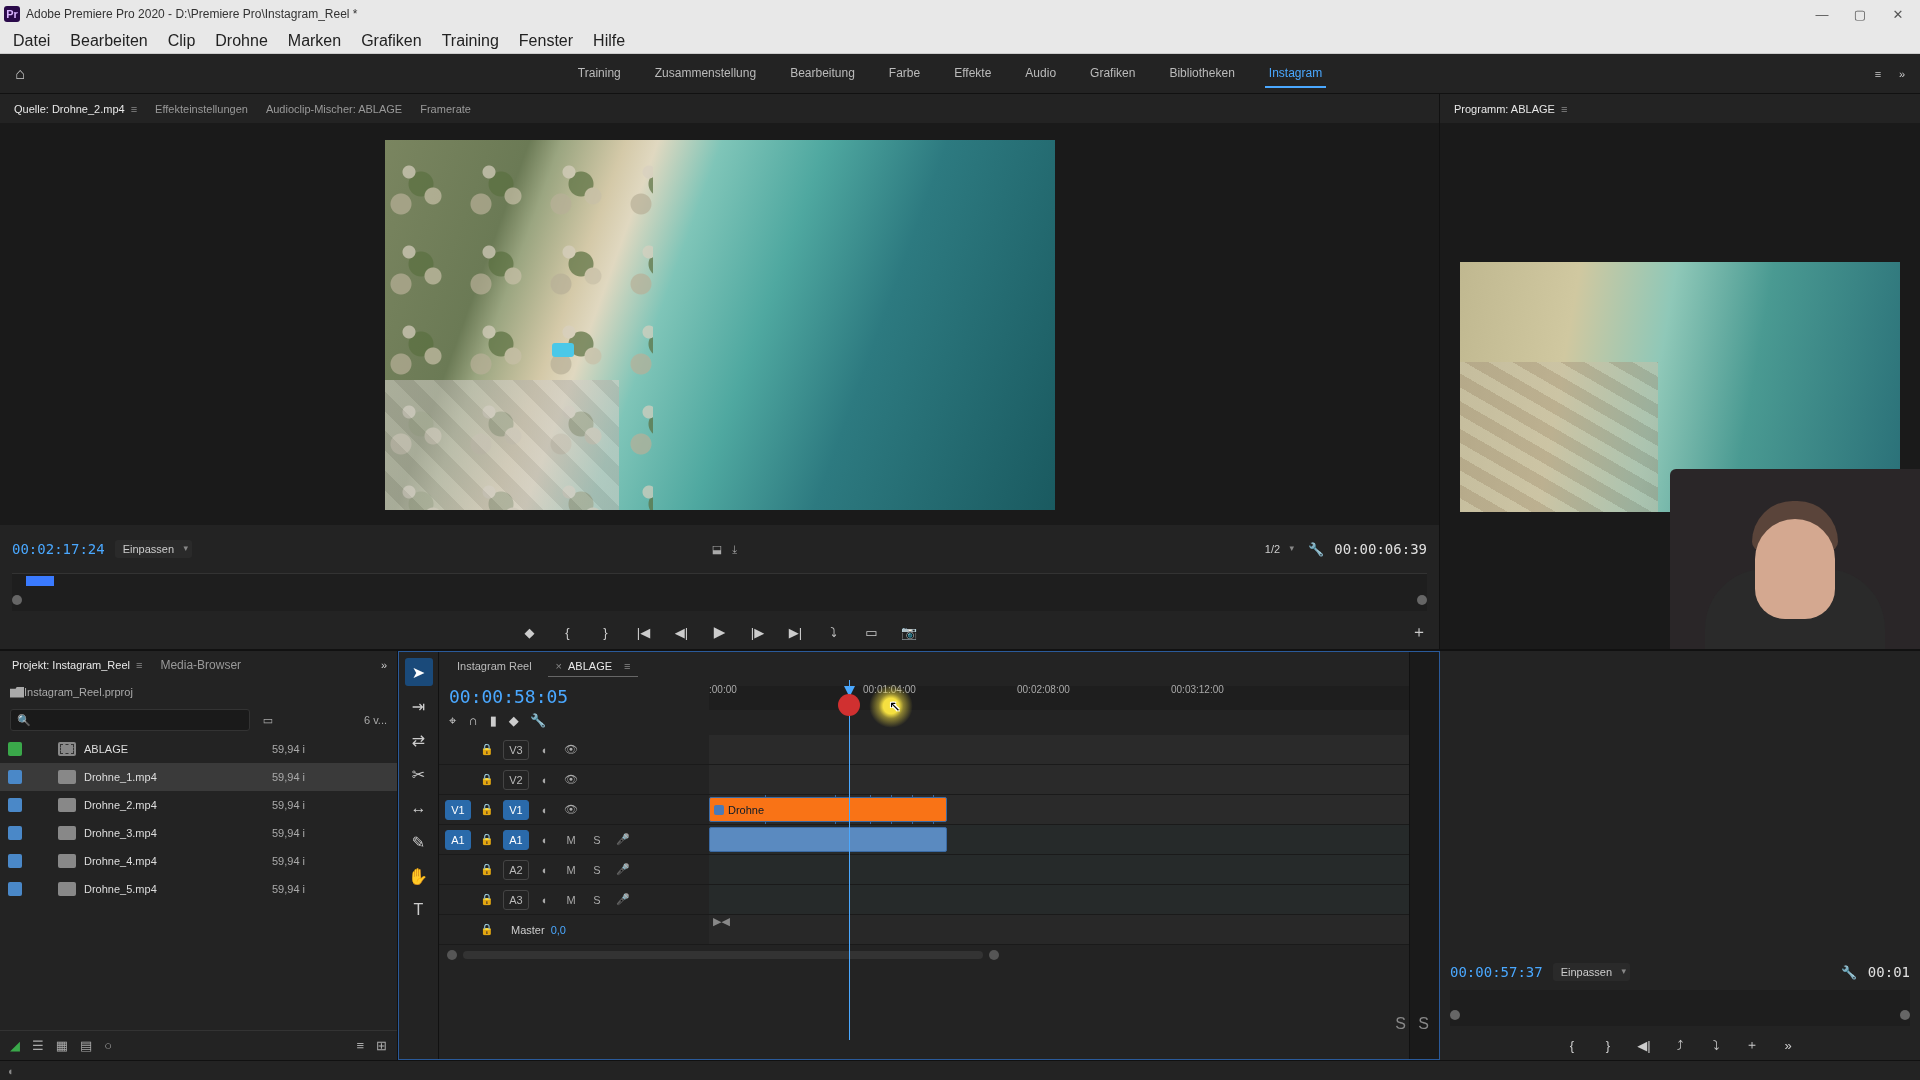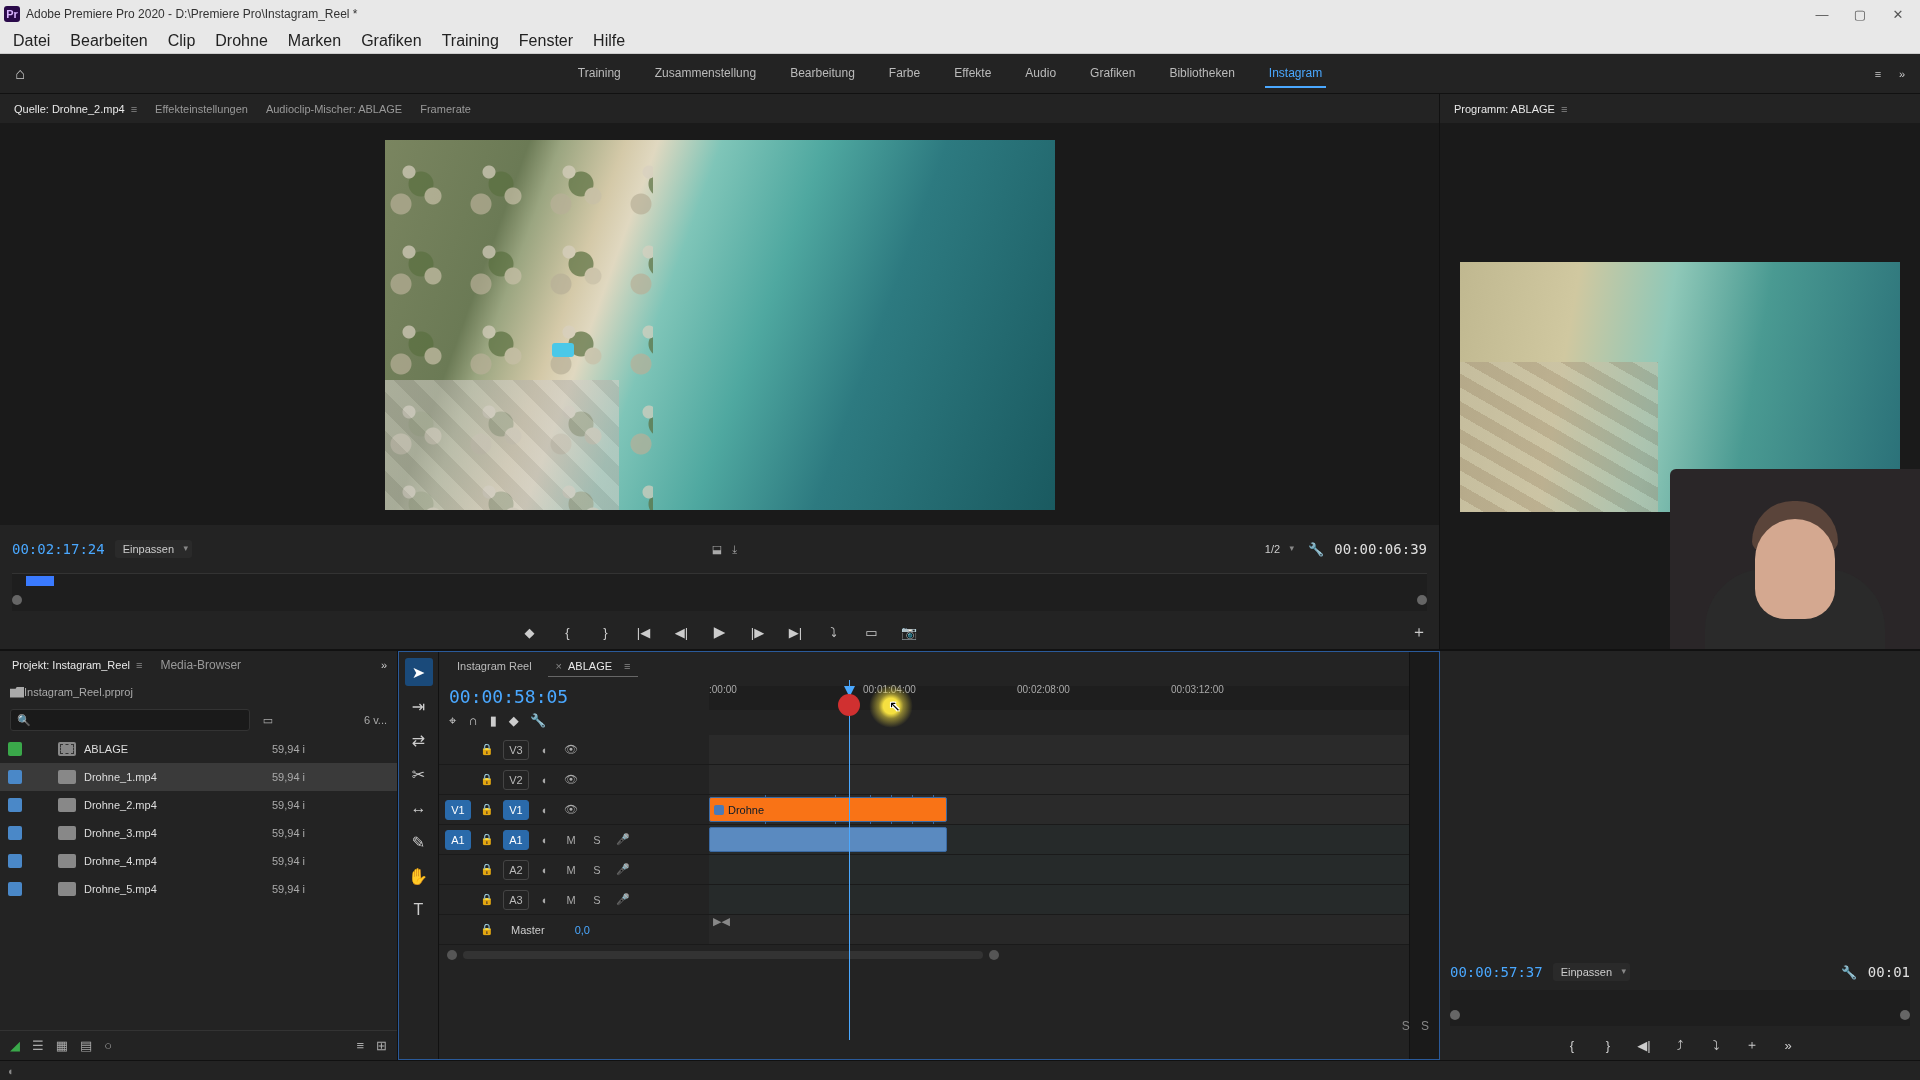--- a/index.html
+++ b/index.html
@@ -130,21 +130,21 @@
 .clip-seam { position:absolute; top:0; bottom:0; width:1px; background:#3a6aa4; }
 .tl-scroll { height:20px; display:flex; align-items:center; padding:0 8px; gap:6px; }
 .tl-scroll .handle { width:10px; height:10px; border-radius:50%; background:#555; }
 .tl-scroll .bar { flex:0 0 520px; height:8px; background:#333; border-radius:4px; }
 .audio-meter { width:30px; background:#1a1a1a; border-left:1px solid #111; position:relative; }
 .right-strip .prog-footer { height:36px; display:flex; align-items:center; padding:0 10px; gap:10px; }
 .right-strip .mini-ruler { height:16px; margin:0 10px; background:#1e1e1e; }
 .right-strip .transport2 { height:30px; display:flex; align-items:center; justify-content:center; gap:12px; }
 .status-bar { height:20px; background:#232323; border-top:1px solid #111; display:flex; align-items:center; padding:0 8px; color:#888; }
 .status-bar .sicon { font-size:11px; }
-.ss-label { position:absolute; right:6px; bottom:26px; font-size:12px; color:#888; letter-spacing:4px; }
+.ss-label { position:absolute; right:6px; bottom:26px; font-size:16px; color:#888; letter-spacing:4px; }
 </style>
 </head>
 <body>
 
 <div class="titlebar">
   <div class="app-icon">Pr</div>
   <div class="title-text">Adobe Premiere Pro 2020 - D:\Premiere Pro\Instagram_Reel *</div>
   <div class="win-btns">
     <div class="win-btn">—</div>
     <div class="win-btn">▢</div>
@@ -424,21 +424,21 @@
                 <div class="lbl">A3</div>
                 <div class="tog">◐</div>
                 <div class="tog">M</div>
                 <div class="tog">S</div>
                 <div class="tog">🎤</div>
               </div>
               <div class="trk-h">
                 <div style="width:26px"></div>
                 <div class="lock">🔒</div>
                 <span style="margin-left: 8px; color: rgb(204, 204, 204);">Master</span>
-                <span style="margin-left: 24px; color: rgb(74, 168, 255);">0,0</span>
+                <span style="color: rgb(74, 168, 255);">0,0</span>
               </div>
             </div>
           <div class="track-lanes" id="track-lanes" style="position: relative;">
               <div class="lane video"></div>
               <div class="lane video"></div>
               <div class="lane video">
                 <div class="clip-seam" style="left: 8%;"></div>
                 <div class="clip-seam" style="left: 18%;"></div>
                 <div class="clip-seam" style="left: 20%;"></div>
                 <div class="clip-seam" style="left: 23%;"></div>

